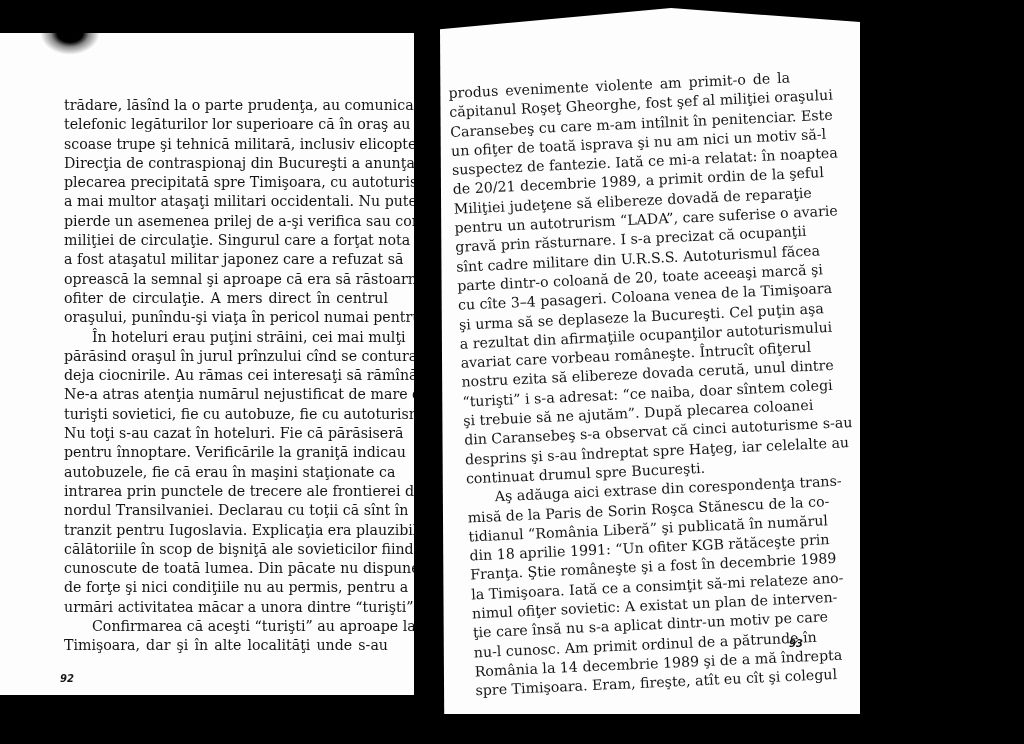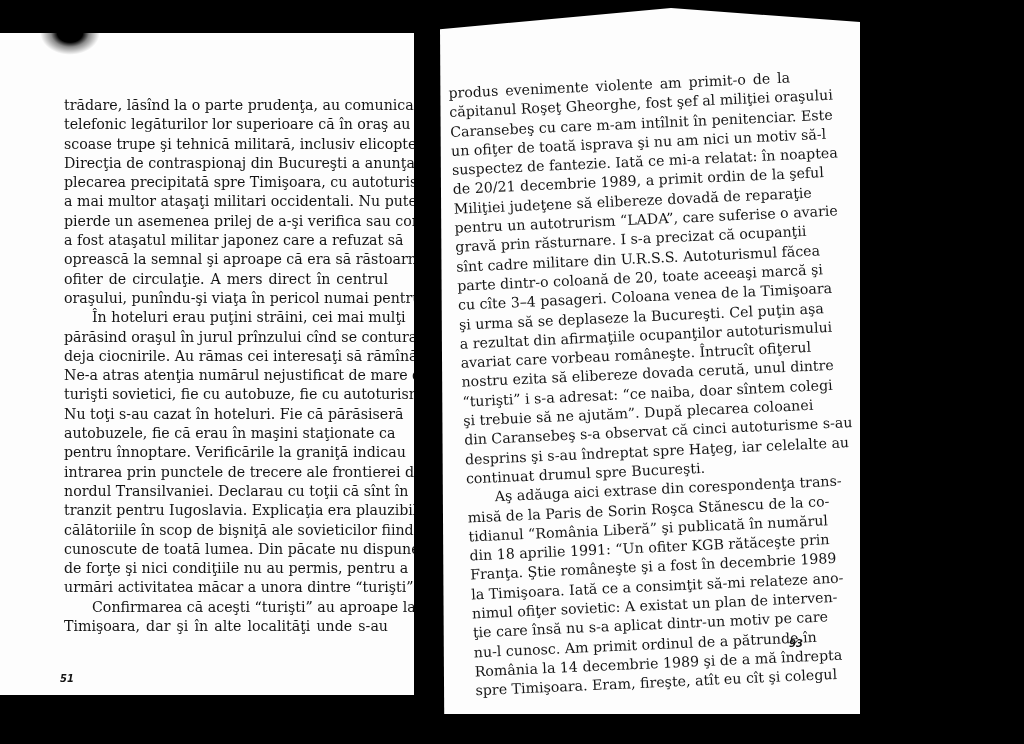--- a/index.html
+++ b/index.html
@@ -29,43 +29,44 @@
 <div class="page" id="left-page">
   <div class="speck"></div>
   <div class="text">
     <span class="line">trădare, lăsînd la o parte prudenţa, au comunicat</span>
     <span class="line">telefonic legăturilor lor superioare că în oraş au fost</span>
     <span class="line">scoase trupe şi tehnică militară, inclusiv elicoptere.</span>
     <span class="line">Direcţia de contraspionaj din Bucureşti a anunţat</span>
     <span class="line">plecarea precipitată spre Timişoara, cu autoturismul,</span>
     <span class="line">a mai multor ataşaţi militari occidentali. Nu puteau</span>
     <span class="line">pierde un asemenea prilej de a-şi verifica sau completa</span>
+    <span class="line">miliţiei de circulaţie. Singurul care a forţat nota</span>
     <span class="line">a fost ataşatul militar japonez care a refuzat să</span>
     <span class="line">oprească la semnal şi aproape că era să răstoarne</span>
     <span class="line">ofiter de circulaţie. A mers direct în centrul</span>
     <span class="line">oraşului, punîndu-şi viaţa în pericol numai pentru</span>
     <span class="line indent">În hoteluri erau puţini străini, cei mai mulţi</span>
     <span class="line">părăsind oraşul în jurul prînzului cînd se conturau</span>
     <span class="line">deja ciocnirile. Au rămas cei interesaţi să rămînă.</span>
     <span class="line">Ne-a atras atenţia numărul nejustificat de mare de</span>
     <span class="line">turişti sovietici, fie cu autobuze, fie cu autoturisme.</span>
     <span class="line">Nu toţi s-au cazat în hoteluri. Fie că părăsiseră</span>
+    <span class="line">pentru înnoptare. Verificările la graniţă indicau</span>
     <span class="line">autobuzele, fie că erau în maşini staţionate ca</span>
-    <span class="line">pentru înnoptare. Verificările la graniţă indicau</span>
     <span class="line">intrarea prin punctele de trecere ale frontierei din</span>
     <span class="line">nordul Transilvaniei. Declarau cu toţii că sînt în</span>
     <span class="line">tranzit pentru Iugoslavia. Explicaţia era plauzibilă,</span>
     <span class="line">călătoriile în scop de bişniţă ale sovieticilor fiind</span>
     <span class="line">cunoscute de toată lumea. Din păcate nu dispuneam</span>
     <span class="line">de forţe şi nici condiţiile nu au permis, pentru a</span>
     <span class="line last">urmări activitatea măcar a unora dintre “turişti”.</span>
     <span class="line indent">Confirmarea că aceşti “turişti” au aproape la</span>
     <span class="line">Timişoara, dar şi în alte localităţi unde s-au</span>
   </div>
-  <div class="pnum">51</div>
+  <div class="pnum">92</div>
 </div>
 
 <div class="page" id="right-page">
   <div class="text">
     <span class="line">produs evenimente violente am primit-o de la</span>
     <span class="line">căpitanul Roşeţ Gheorghe, fost şef al miliţiei oraşului</span>
     <span class="line">Caransebeş cu care m-am intîlnit în penitenciar. Este</span>
     <span class="line">un ofiţer de toată isprava şi nu am nici un motiv să-l</span>
     <span class="line">suspectez de fantezie. Iată ce mi-a relatat: în noaptea</span>
     <span class="line">de 20/21 decembrie 1989, a primit ordin de la şeful</span>

